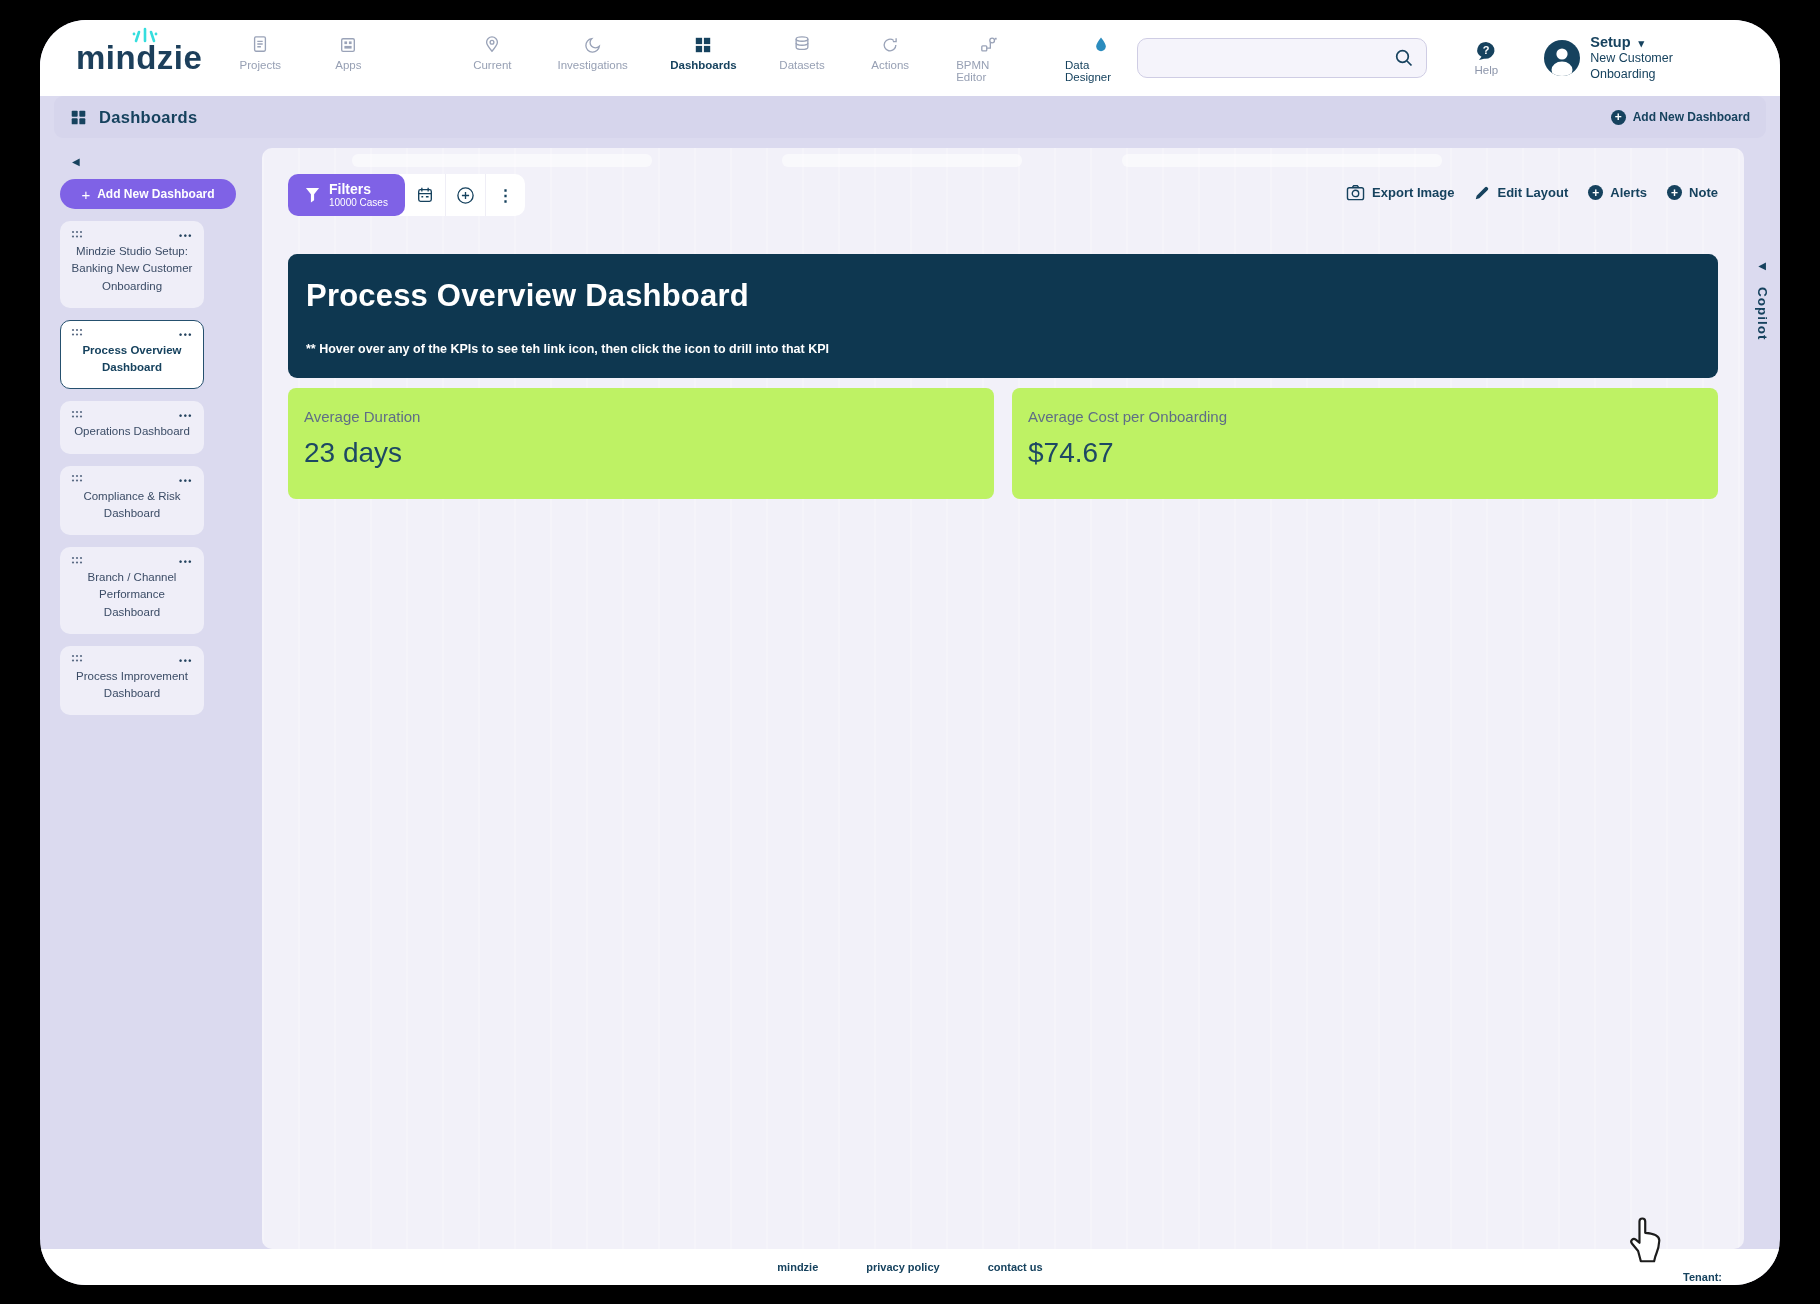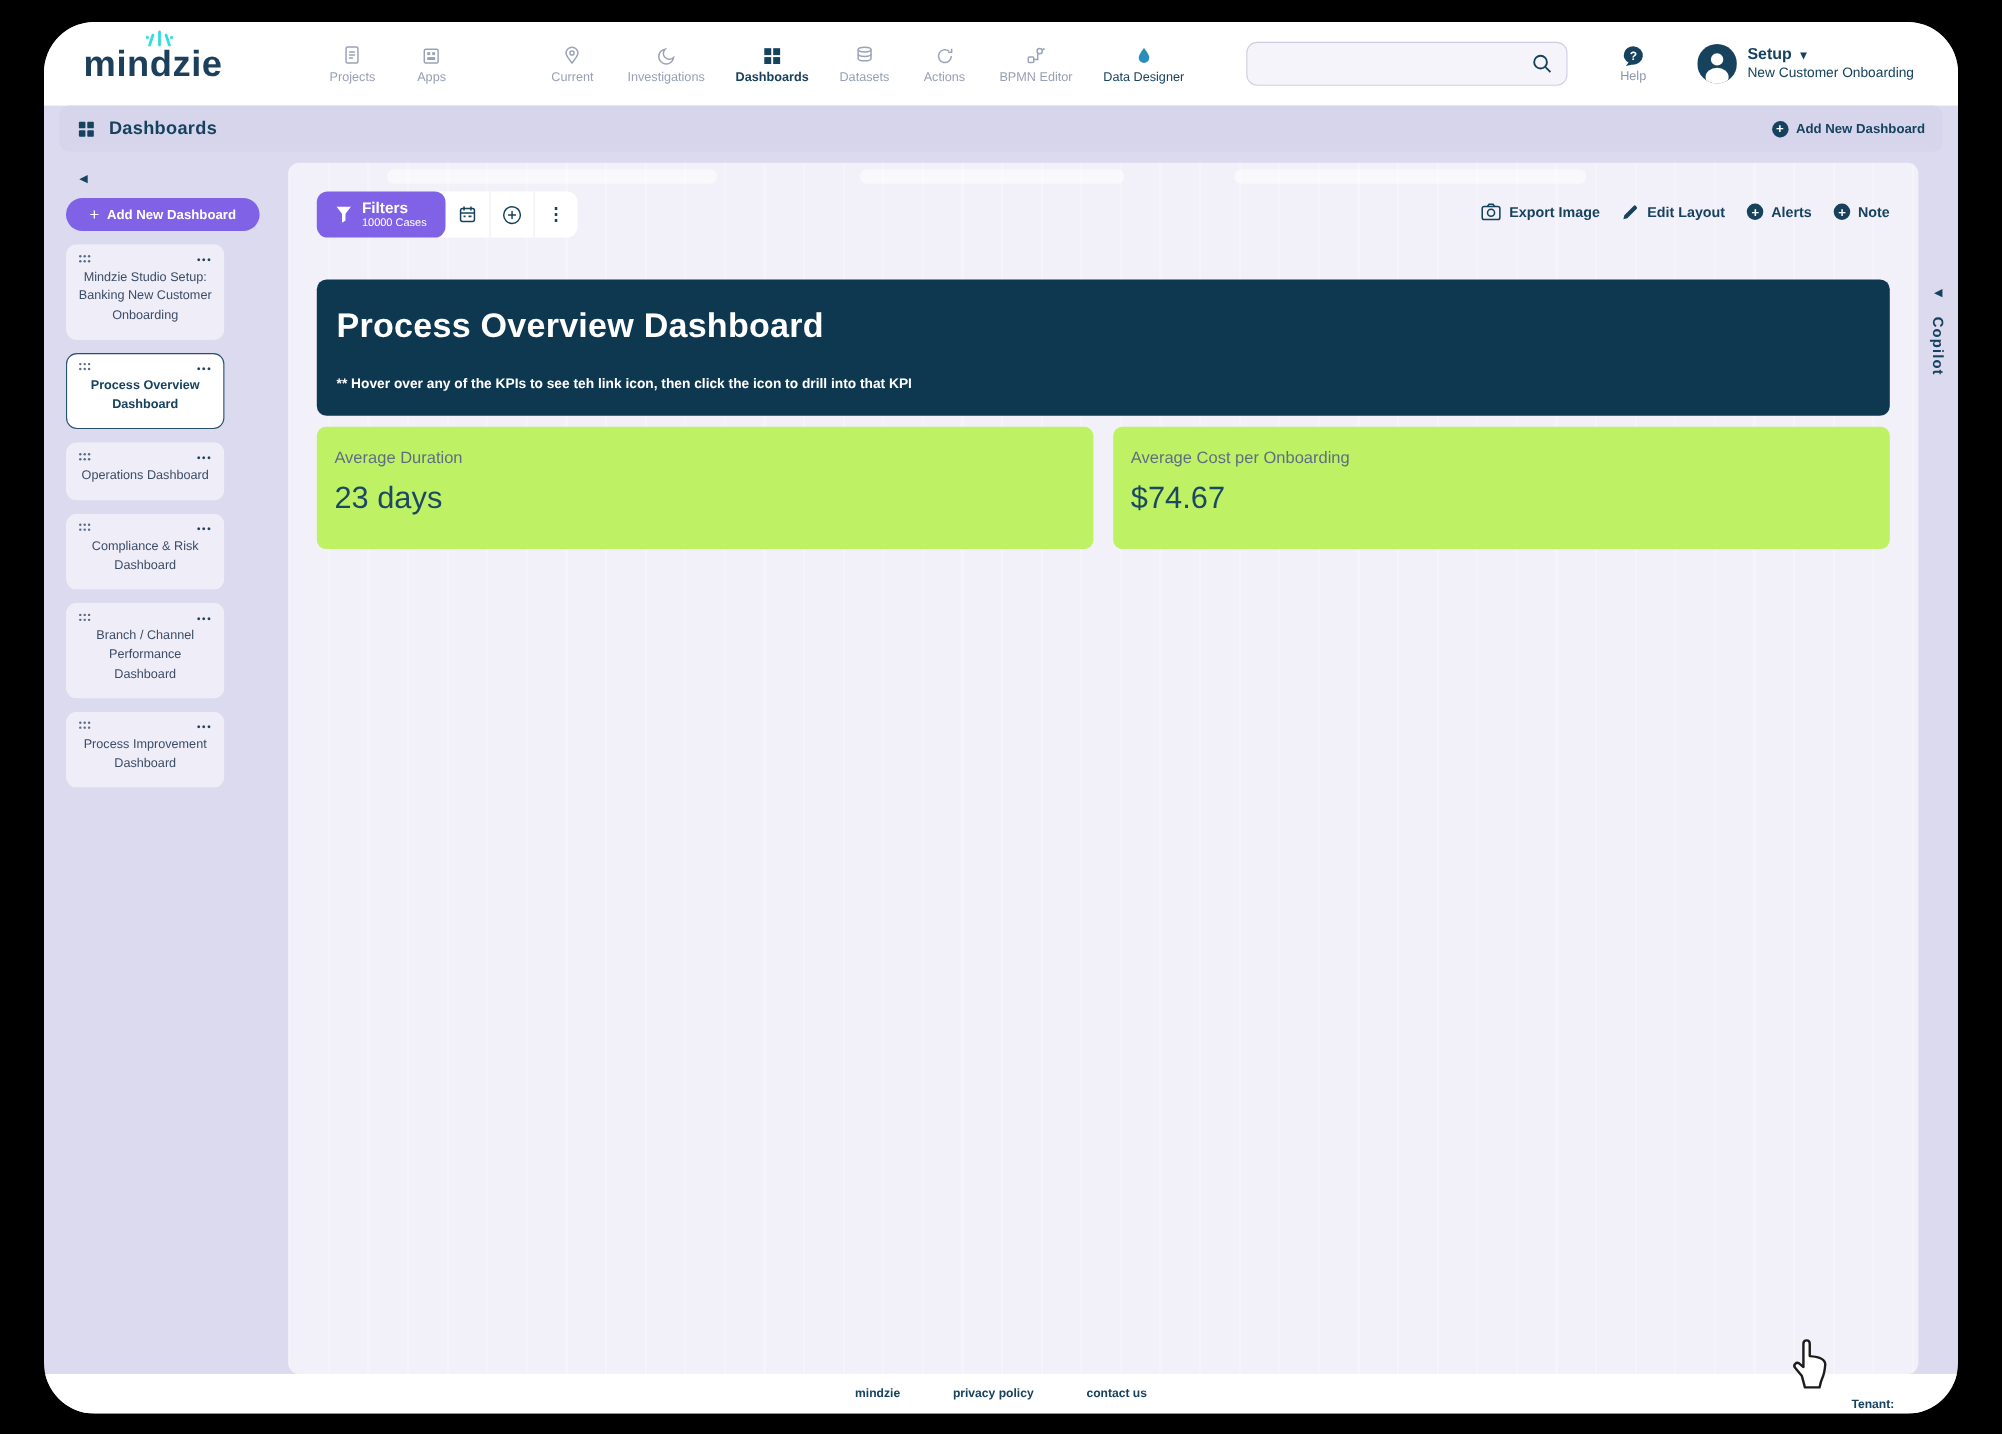--- a/index.html
+++ b/index.html
@@ -8,21 +8,21 @@
 
   .window { position:absolute; left:40px; top:20px; width:1740px; height:1265px;
             background:#dbdaef; border-radius:46px; overflow:hidden;
             display:flex; flex-direction:column; }
 
   
   .topnav { height:76px; background:#fff; display:flex; align-items:center; flex-shrink:0; }
   .logo { margin-left:36px; font-size:33px; font-weight:800; color:#1c3f5b;
           letter-spacing:.5px; position:relative; }
   .logo svg.crown { position:absolute; left:54px; top:-12px; }
-  .nav-items { display:flex; align-items:flex-start; margin-left:96px; gap:28px; }
+  .nav-items { display:flex; align-items:flex-start; margin-left:36px; gap:44px; }
   .nav-item { display:flex; flex-direction:column; align-items:center; gap:5px;
               font-size:11.5px; color:#97a0b4; min-width:44px; cursor:pointer; }
   .nav-item .ico { height:20px; display:flex; align-items:flex-end; color:#9aa3b8; }
   .nav-item.gap { margin-left:56px; }
   .nav-item.active { color:#16425e; font-weight:bold; }
   .nav-item.active .ico { color:#16425e; }
   .nav-item.dark { color:#16425e; }
   .search-box { margin-left:auto; width:292px; height:40px; border:1px solid #cfcde4;
                 background:#f5f4fb; border-radius:10px; display:flex; align-items:center;
                 padding:0 12px; }

